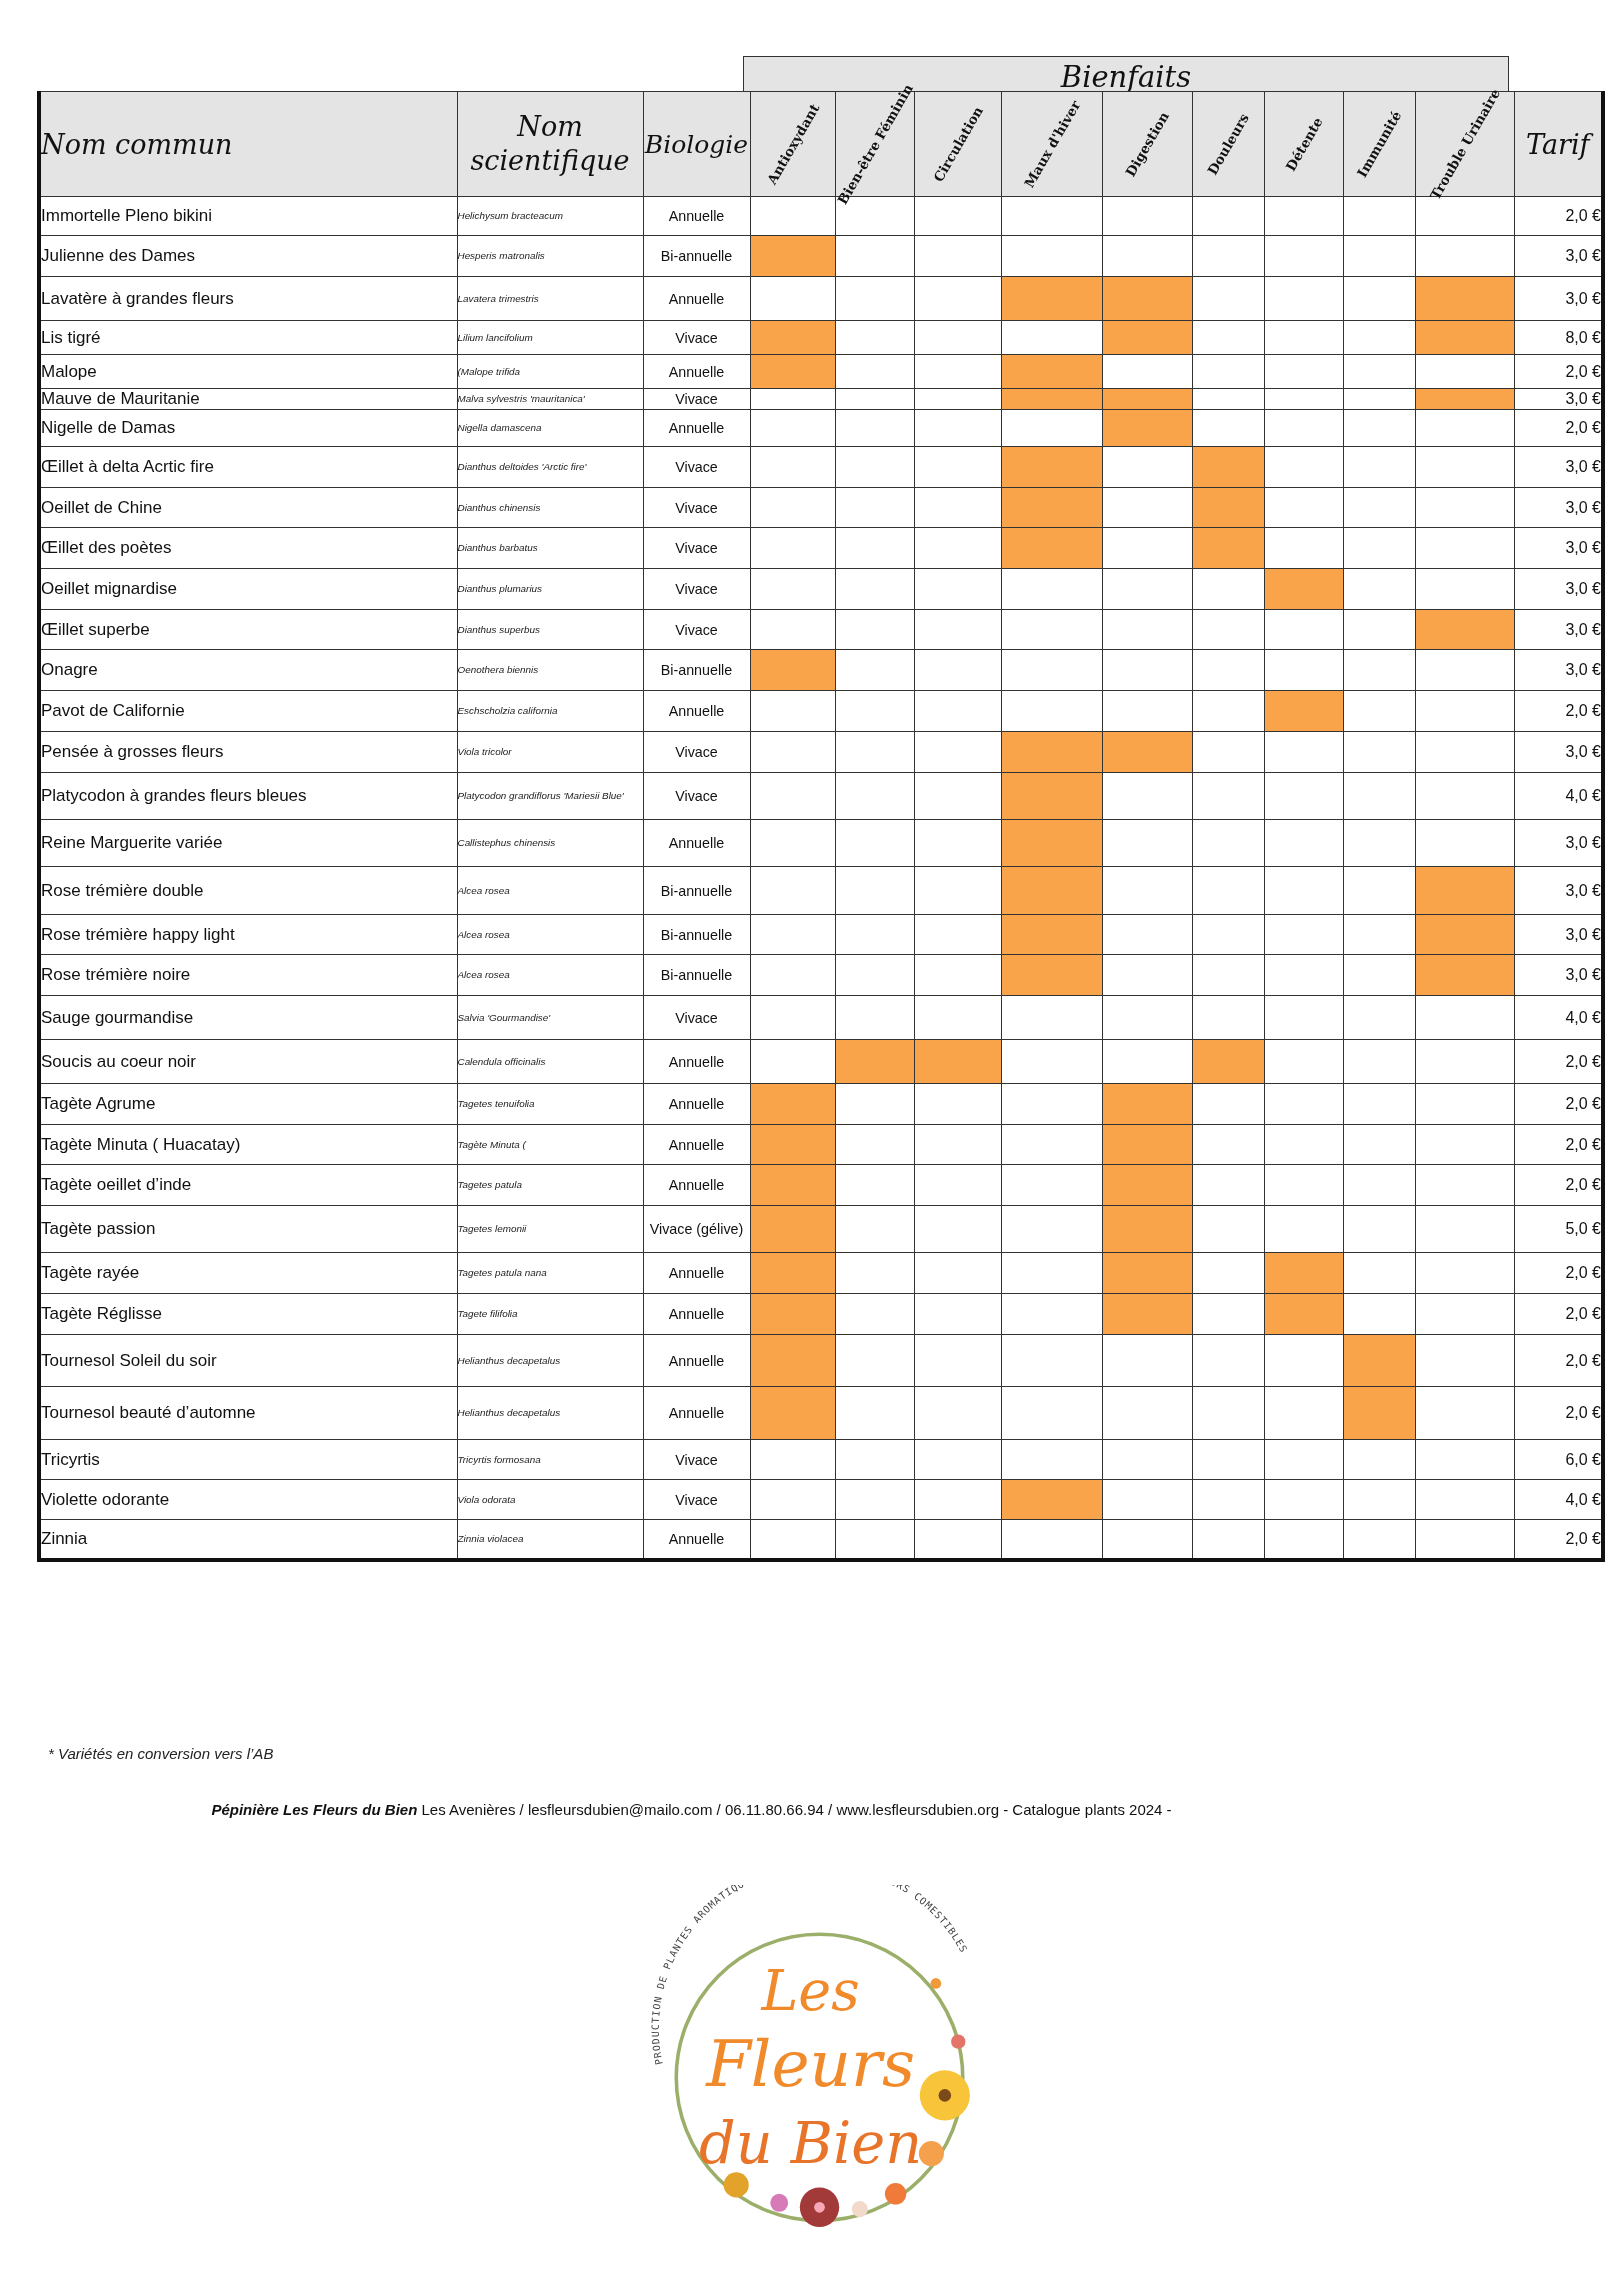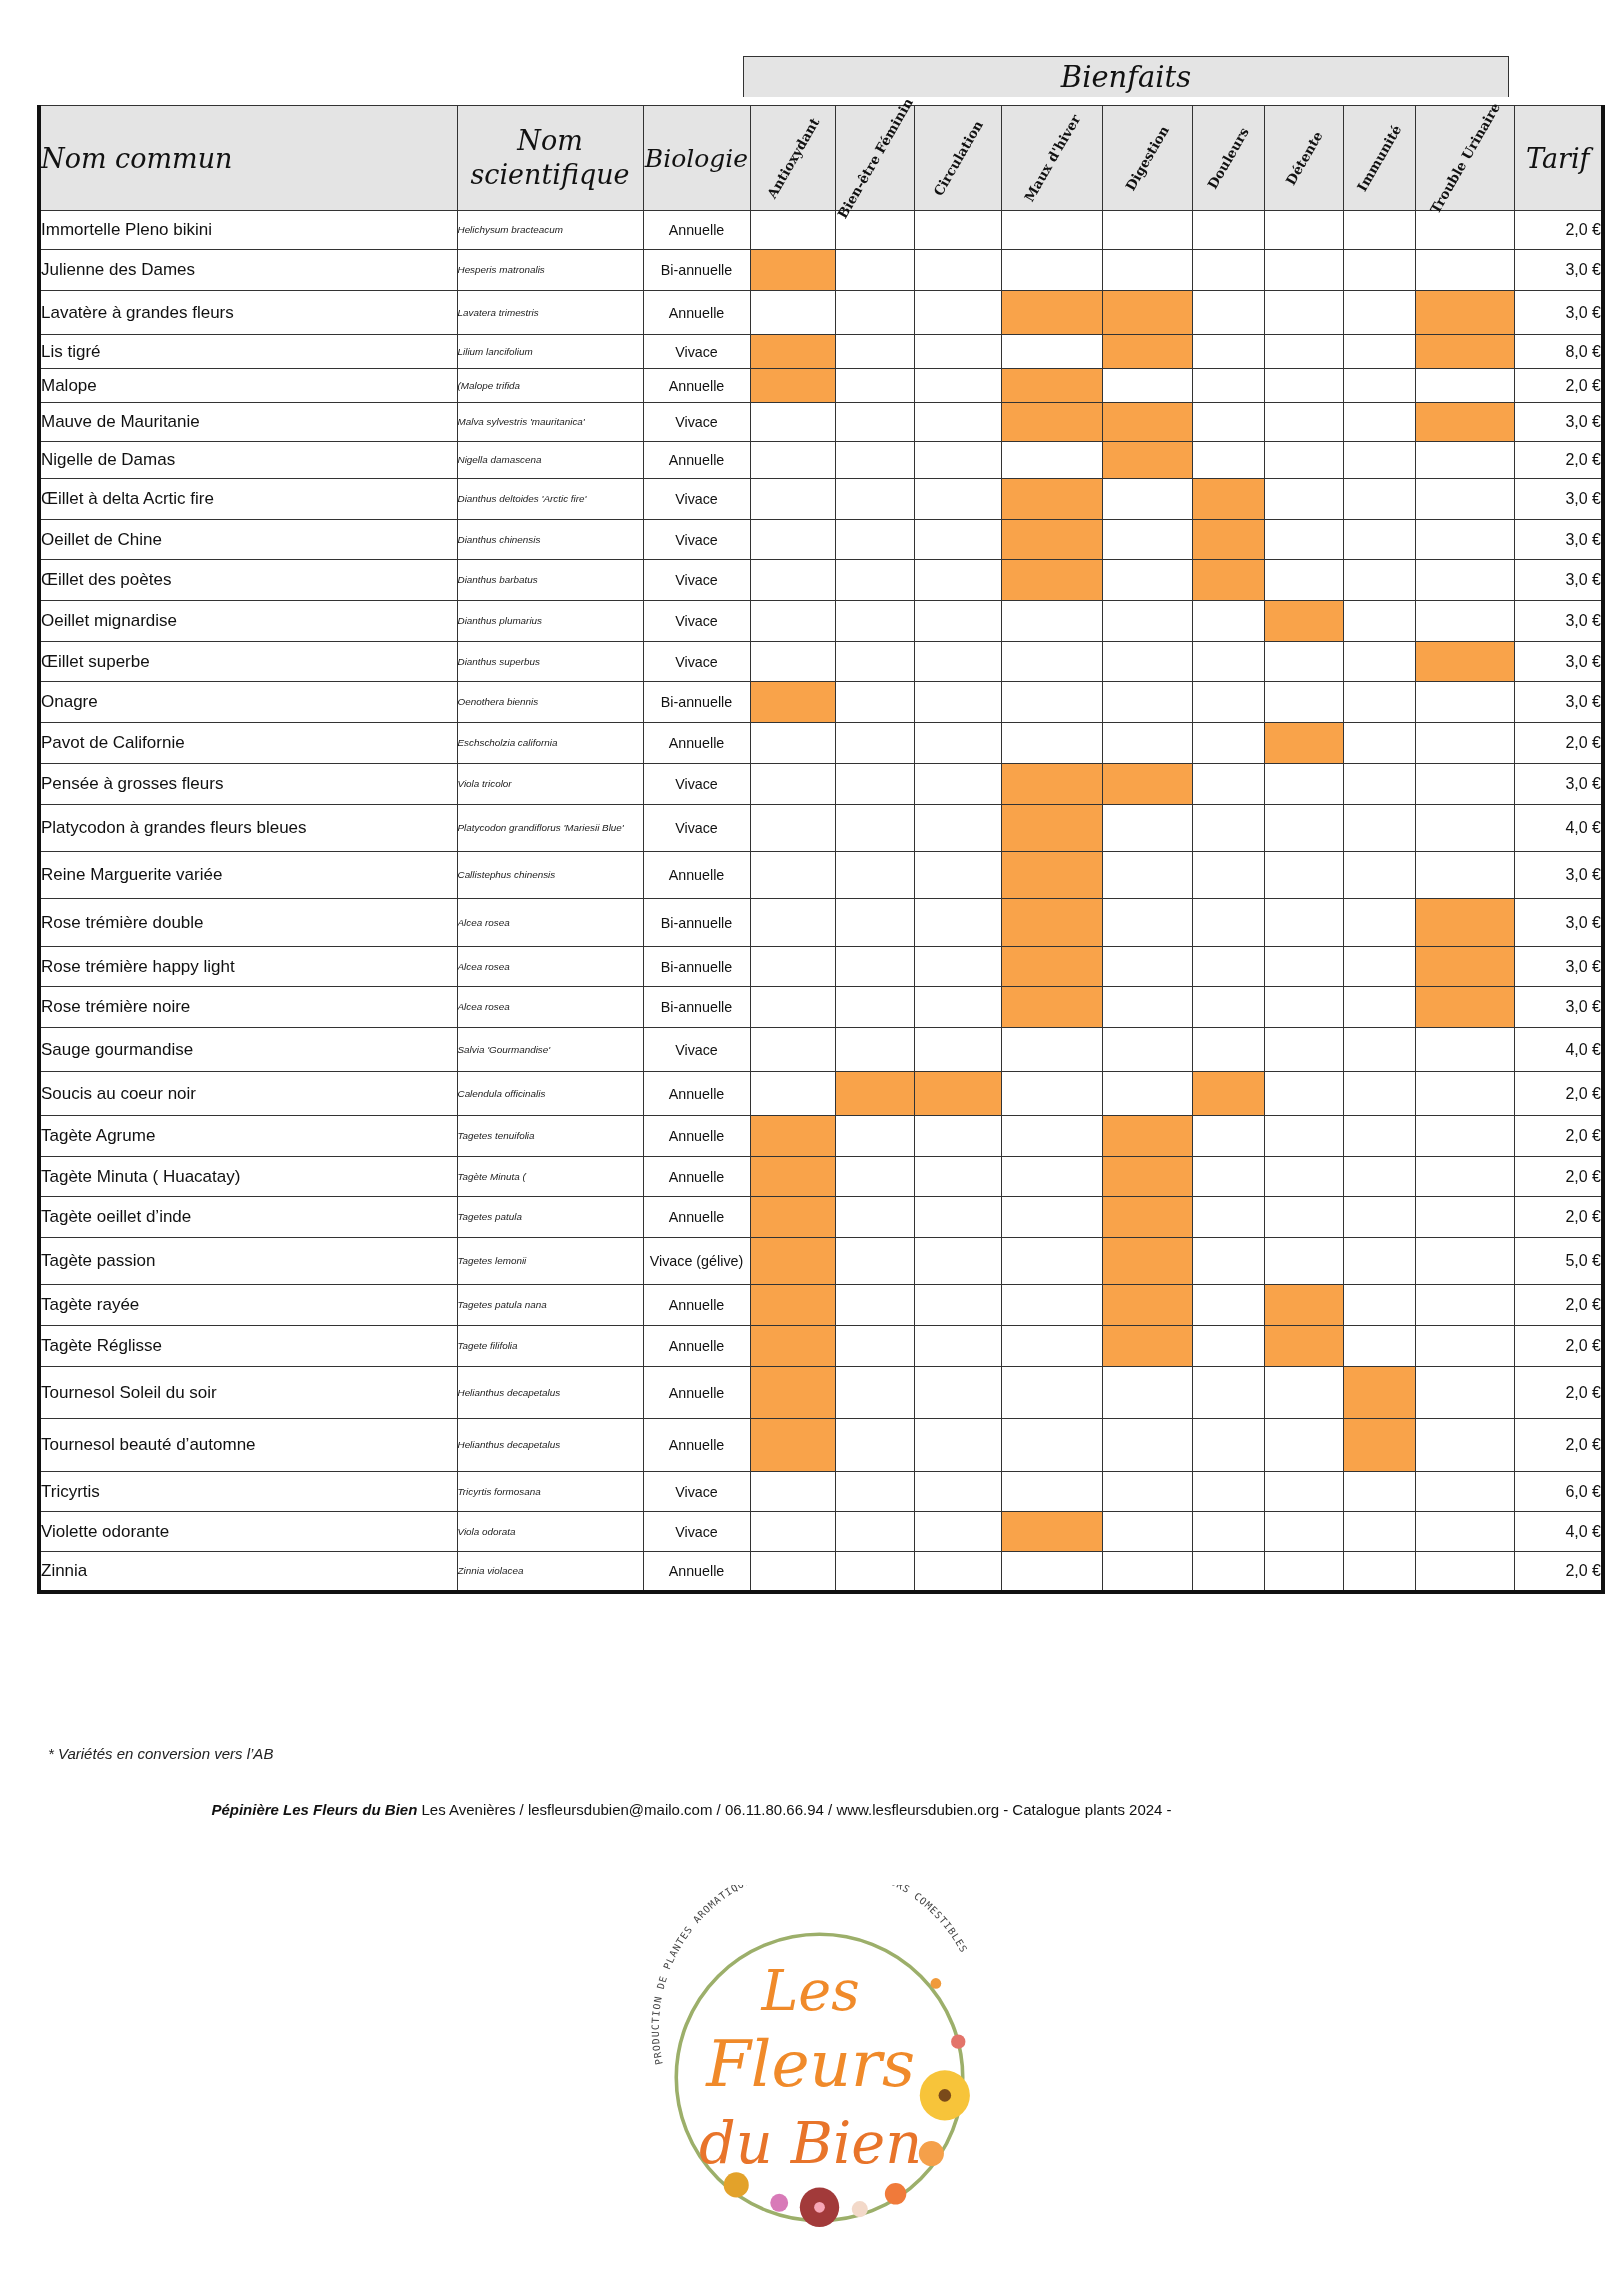--- a/index.html
+++ b/index.html
@@ -2,21 +2,21 @@
 <html style="font-size:14.3px"><head>
 <meta charset="utf-8">
 <style>
   html, body { margin: 0; padding: 0; background: #ffffff; }
   body { width: 1622px; height: 2293px; position: relative; overflow: hidden;
          font-family: "Liberation Sans", "DejaVu Sans", sans-serif; color: #111; }
   .bienfaits-box { position: absolute; left: 743px; top: 56px; width: 766px; height: 41px;
     background: #e4e4e4; border: 1.8px solid #333; border-bottom: none; box-sizing: border-box;
     display: flex; align-items: center; justify-content: center;
     font-family: "DejaVu Serif", serif; font-style: italic; font-size: 29px; }
-  table.catalog { position: absolute; left: 37px; top: 105px; width: 1564px;
+  table.catalog { position: absolute; left: 37px; top: 91px; width: 1564px;
     border-collapse: collapse; table-layout: fixed;
     border-left: 4.5px solid #111; border-right: 4.5px solid #111; border-bottom: 4.5px solid #111; }
   table.catalog th, table.catalog td { border: 1.3px solid #333; padding: 0; }
   table.catalog thead th { background: #e4e4e4; height: 104px; font-weight: normal;
     font-family: "DejaVu Serif", serif; font-style: italic; }
   th.h-name { text-align: left; padding-left: 16px; font-size: 27px; }
   th.h-sci { font-size: 27px; line-height: 1.25; margin-left: 20px; }
   th.h-bio { font-size: 25px; }
   th.h-tarif { font-size: 27px; }
   th.h-ben { position: relative; }
@@ -158,21 +158,21 @@
         <td class="c-ben"></td>
         <td class="c-ben"></td>
         <td class="c-ben on"></td>
         <td class="c-ben"></td>
         <td class="c-ben"></td>
         <td class="c-ben"></td>
         <td class="c-ben"></td>
         <td class="c-ben"></td>
         <td class="c-tarif">2,0 €</td>
       </tr>
-      <tr style="height: 39px;">
+      <tr style="height: 21px;">
         <td class="c-name">Mauve de Mauritanie</td>
         <td class="c-sci">Malva sylvestris 'mauritanica'</td>
         <td class="c-bio">Vivace</td>
         <td class="c-ben"></td>
         <td class="c-ben"></td>
         <td class="c-ben"></td>
         <td class="c-ben on"></td>
         <td class="c-ben on"></td>
         <td class="c-ben"></td>
         <td class="c-ben"></td>

